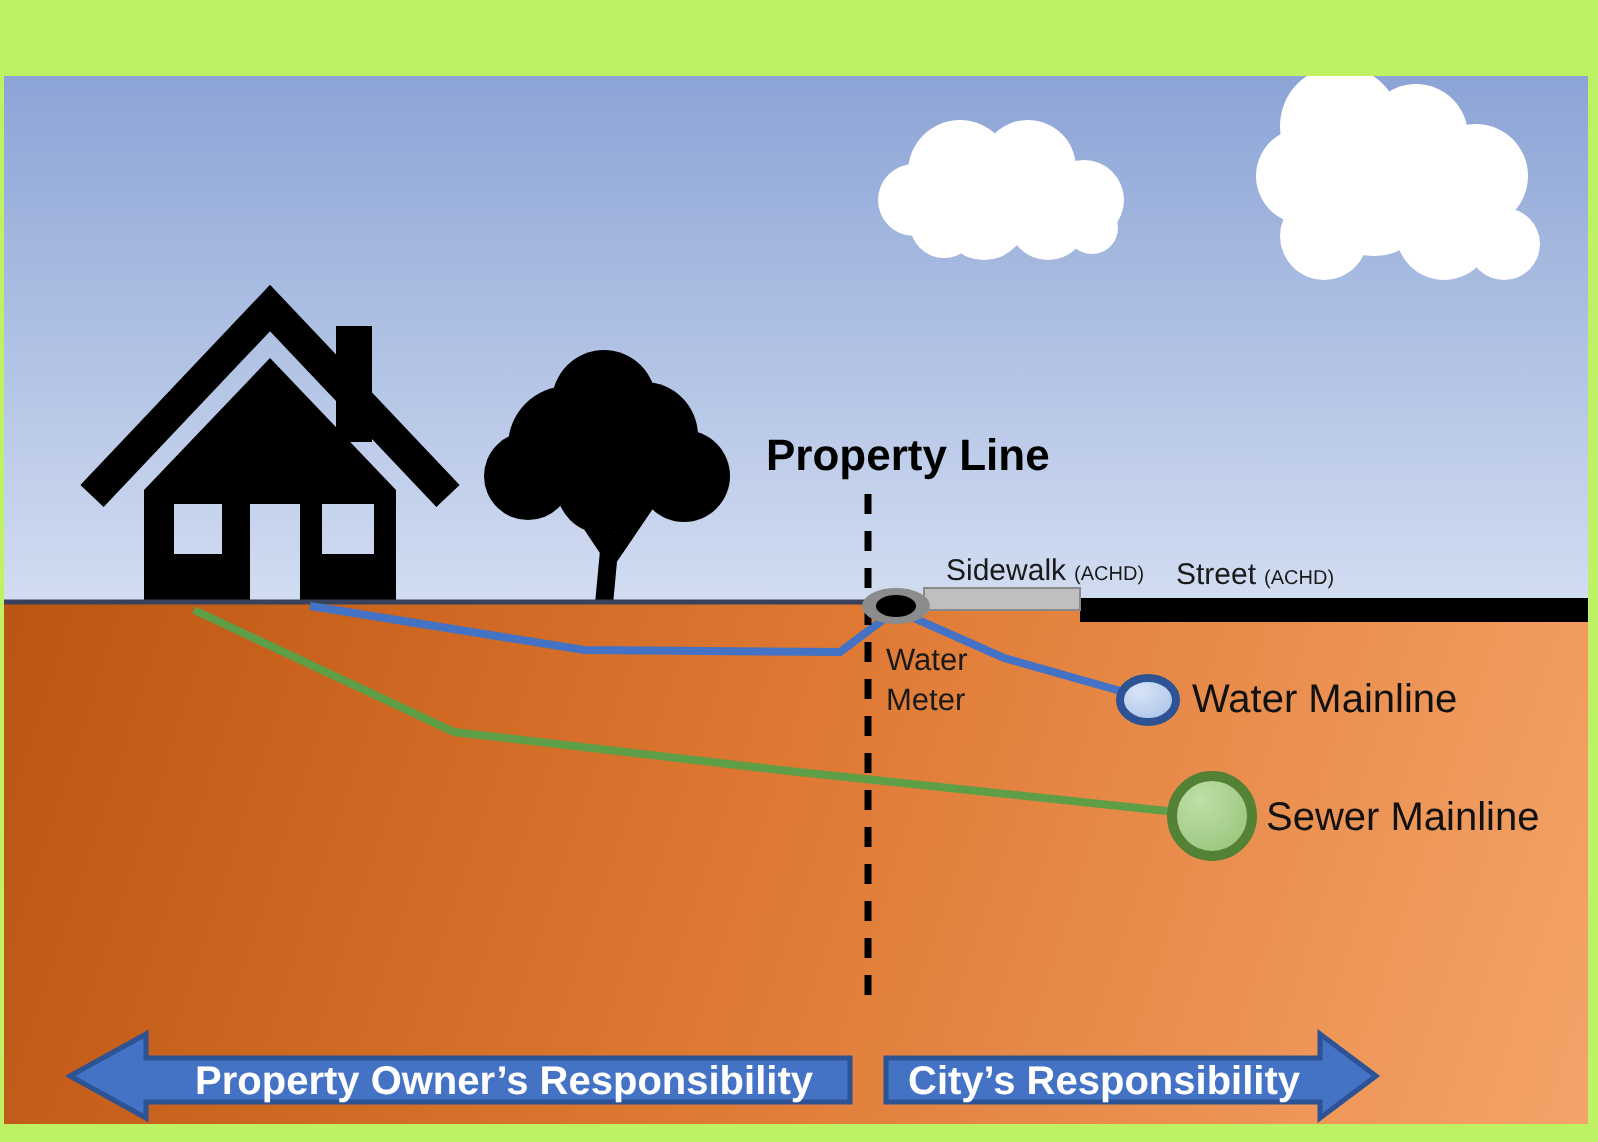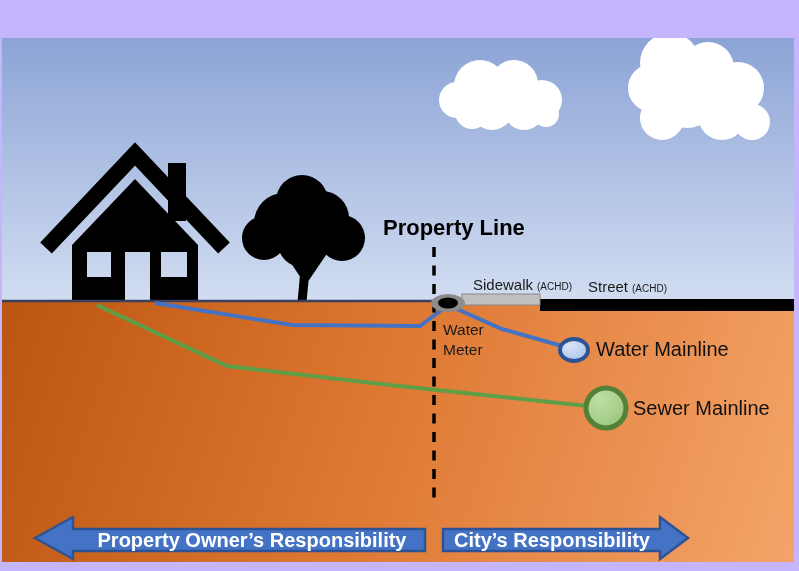--- a/index.html
+++ b/index.html
@@ -1,19 +1,19 @@
 <!DOCTYPE html>
 <html><head>
 <meta charset="utf-8">
 <style>
   html,body{margin:0;padding:0;background:#000;}
   .frame{
     position:relative;
     width:799px;height:571px;
-    background:#c4b5fd;
+    background:#bef264;
     overflow:hidden;
     font-family:"Liberation Sans", sans-serif;
   }
   .scene{
     position:absolute;
     left:2px;top:38px;
     width:792px;height:524px;
   }
   svg{display:block;}
   text{font-family:"Liberation Sans", sans-serif;}

